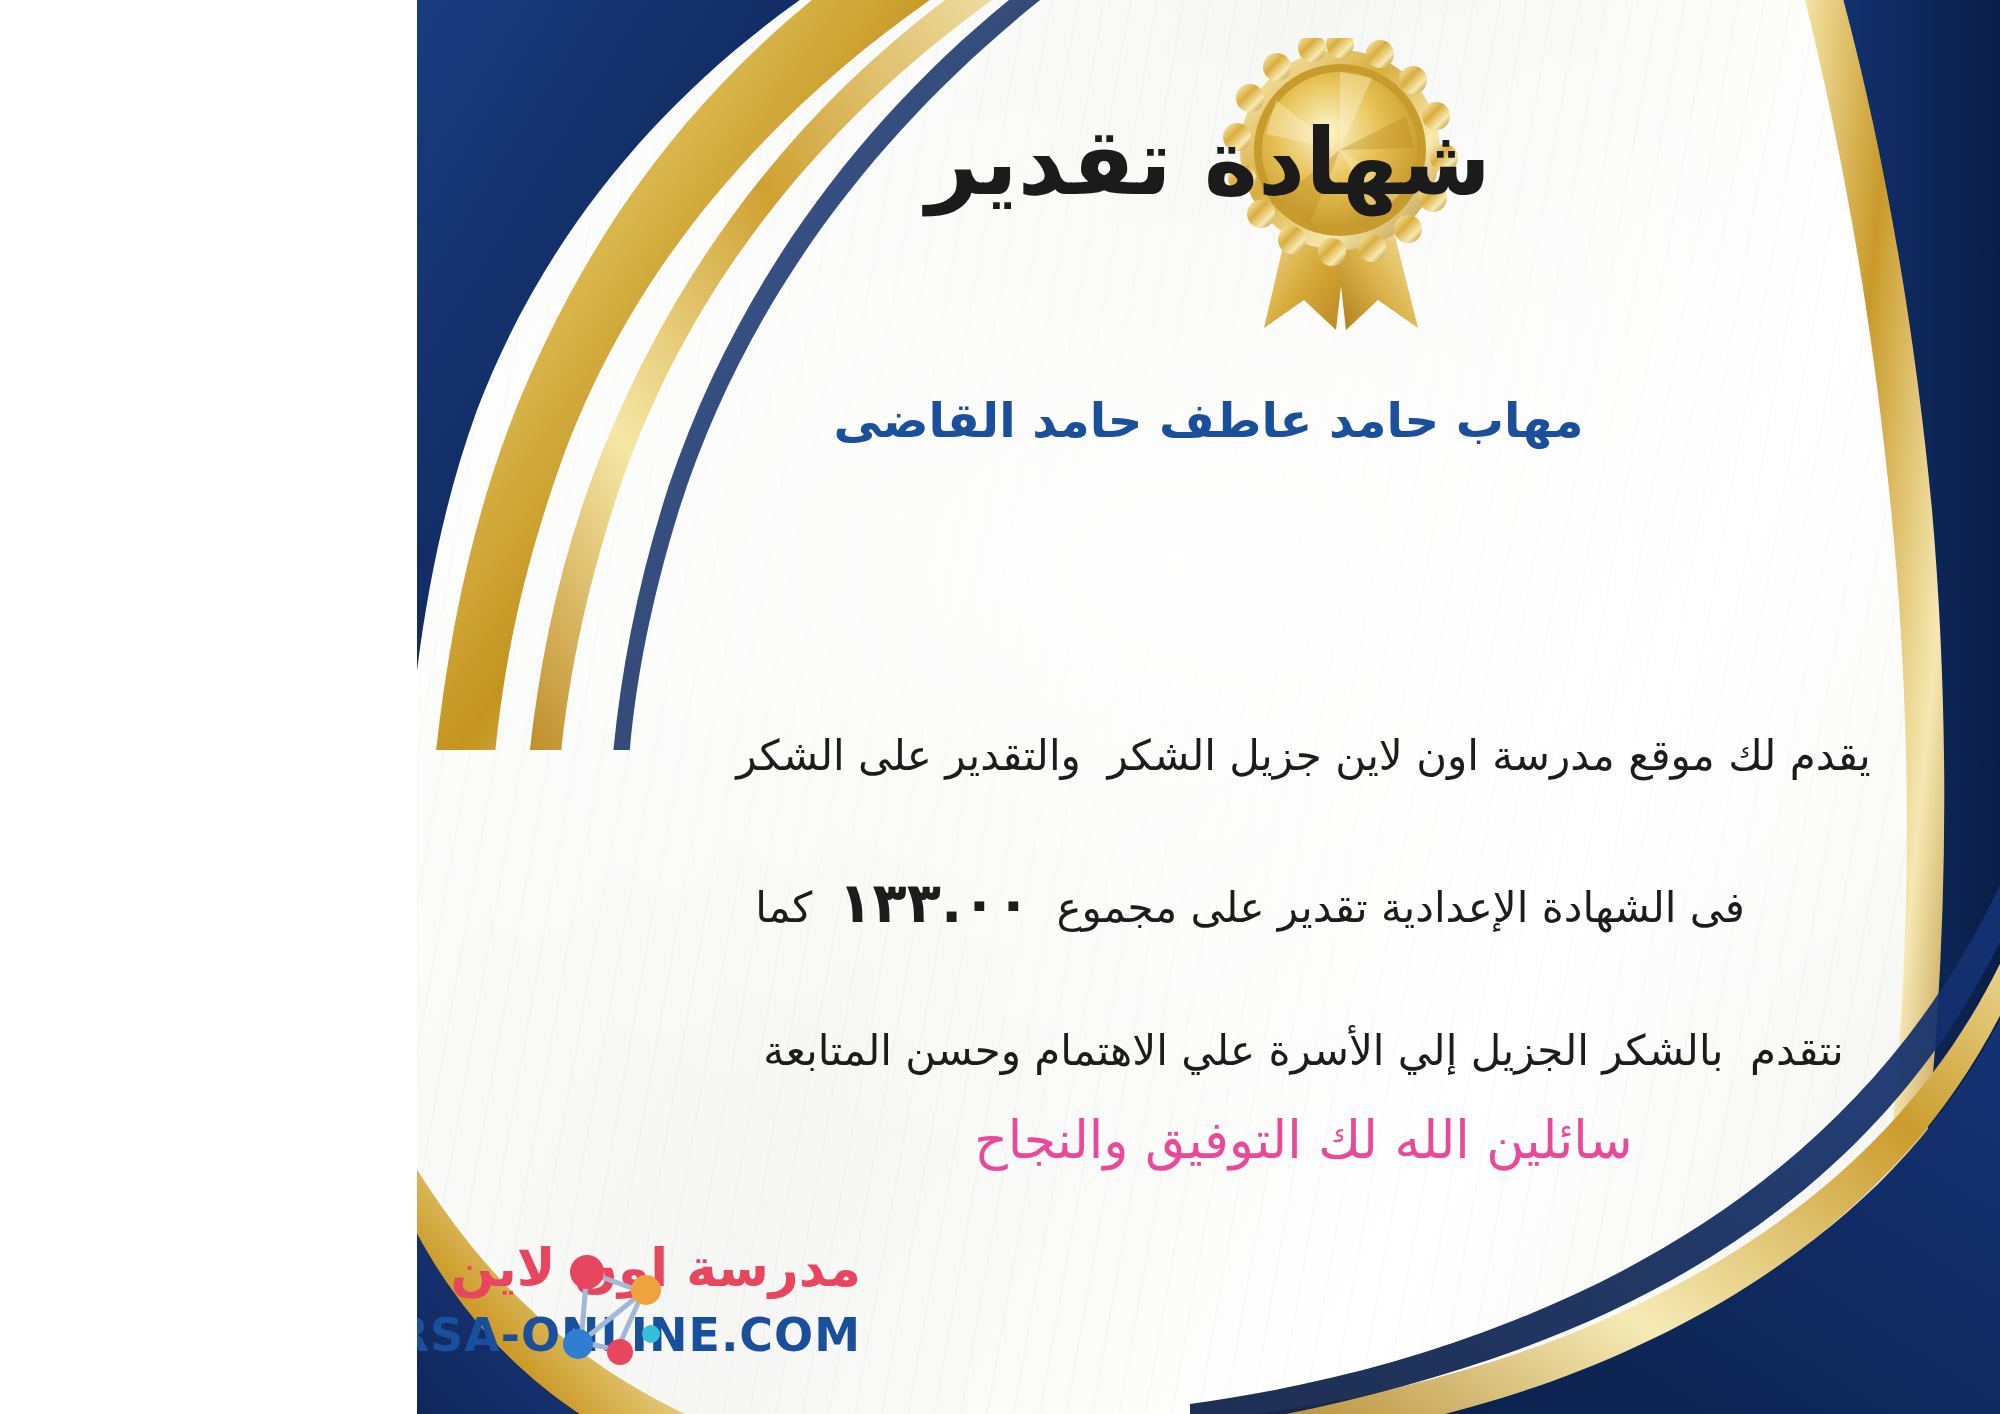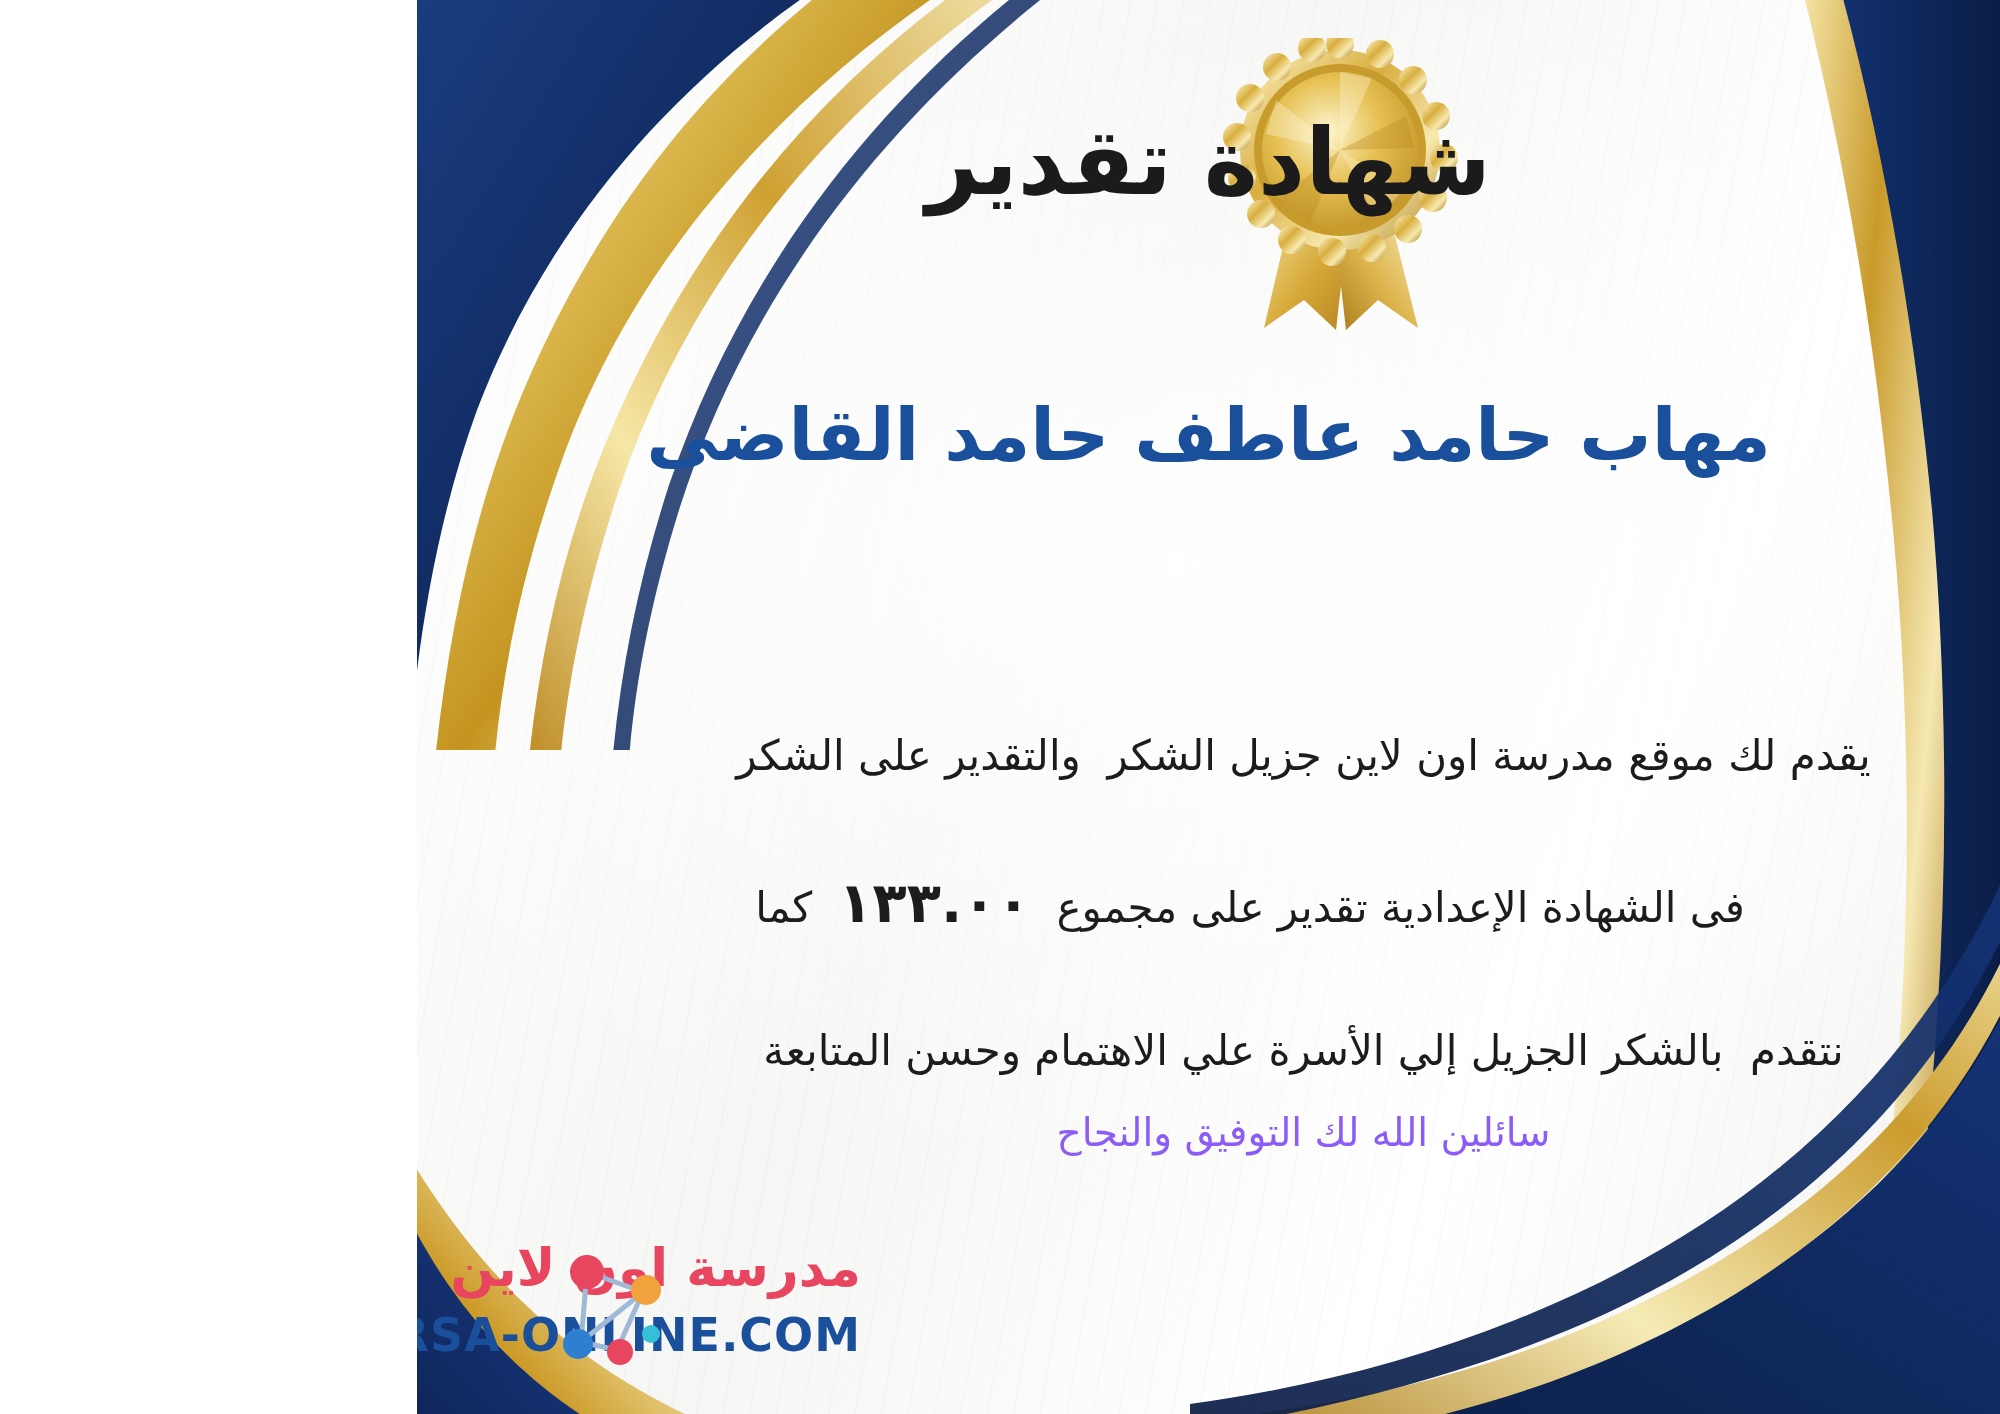--- a/index.html
+++ b/index.html
@@ -82,21 +82,21 @@
     color: #1b1b1b;
     letter-spacing: 0px;
     line-height: 1.1;
   }
 
   .student-name {
     position: absolute;
     top: 392px;
     left: 0;
     right: 0;
-    font-size: 72px;
+    font-size: 48px;
     font-weight: 700;
     color: #1a4f9c;
     line-height: 1.2;
   }
 
   .body-text {
     position: absolute;
     top: 722px;
     left: 250px;
     right: 60px;
@@ -115,22 +115,22 @@
     font-size: 56px;
     letter-spacing: 2px;
     padding: 0 26px;
   }
 
   .closing-text {
     position: absolute;
     top: 1110px;
     left: 250px;
     right: 60px;
-    font-size: 39px;
-    color: #8b5cf6;
+    font-size: 52px;
+    color: #ec4899;
     font-weight: 500;
   }
 
   
   .footer-logo {
     position: absolute;
     left: 34px;
     bottom: 22px;
     width: 560px;
     height: 160px;

